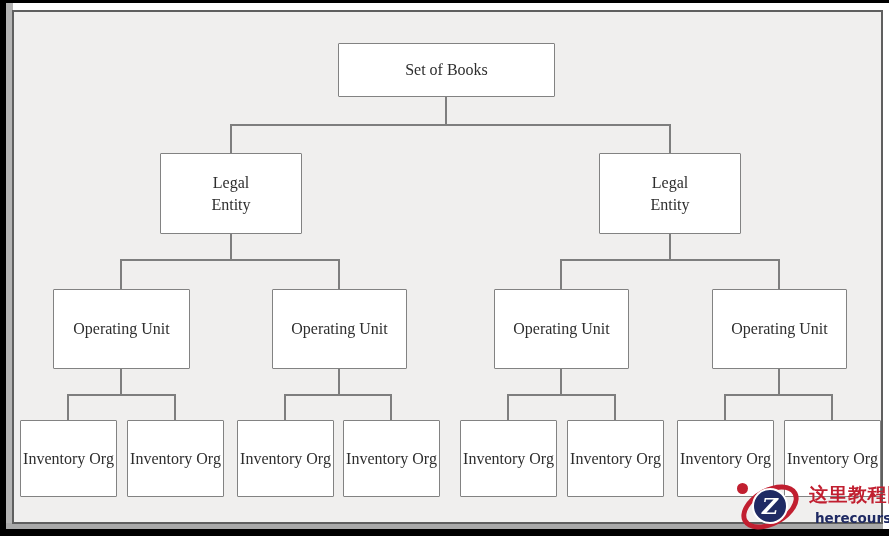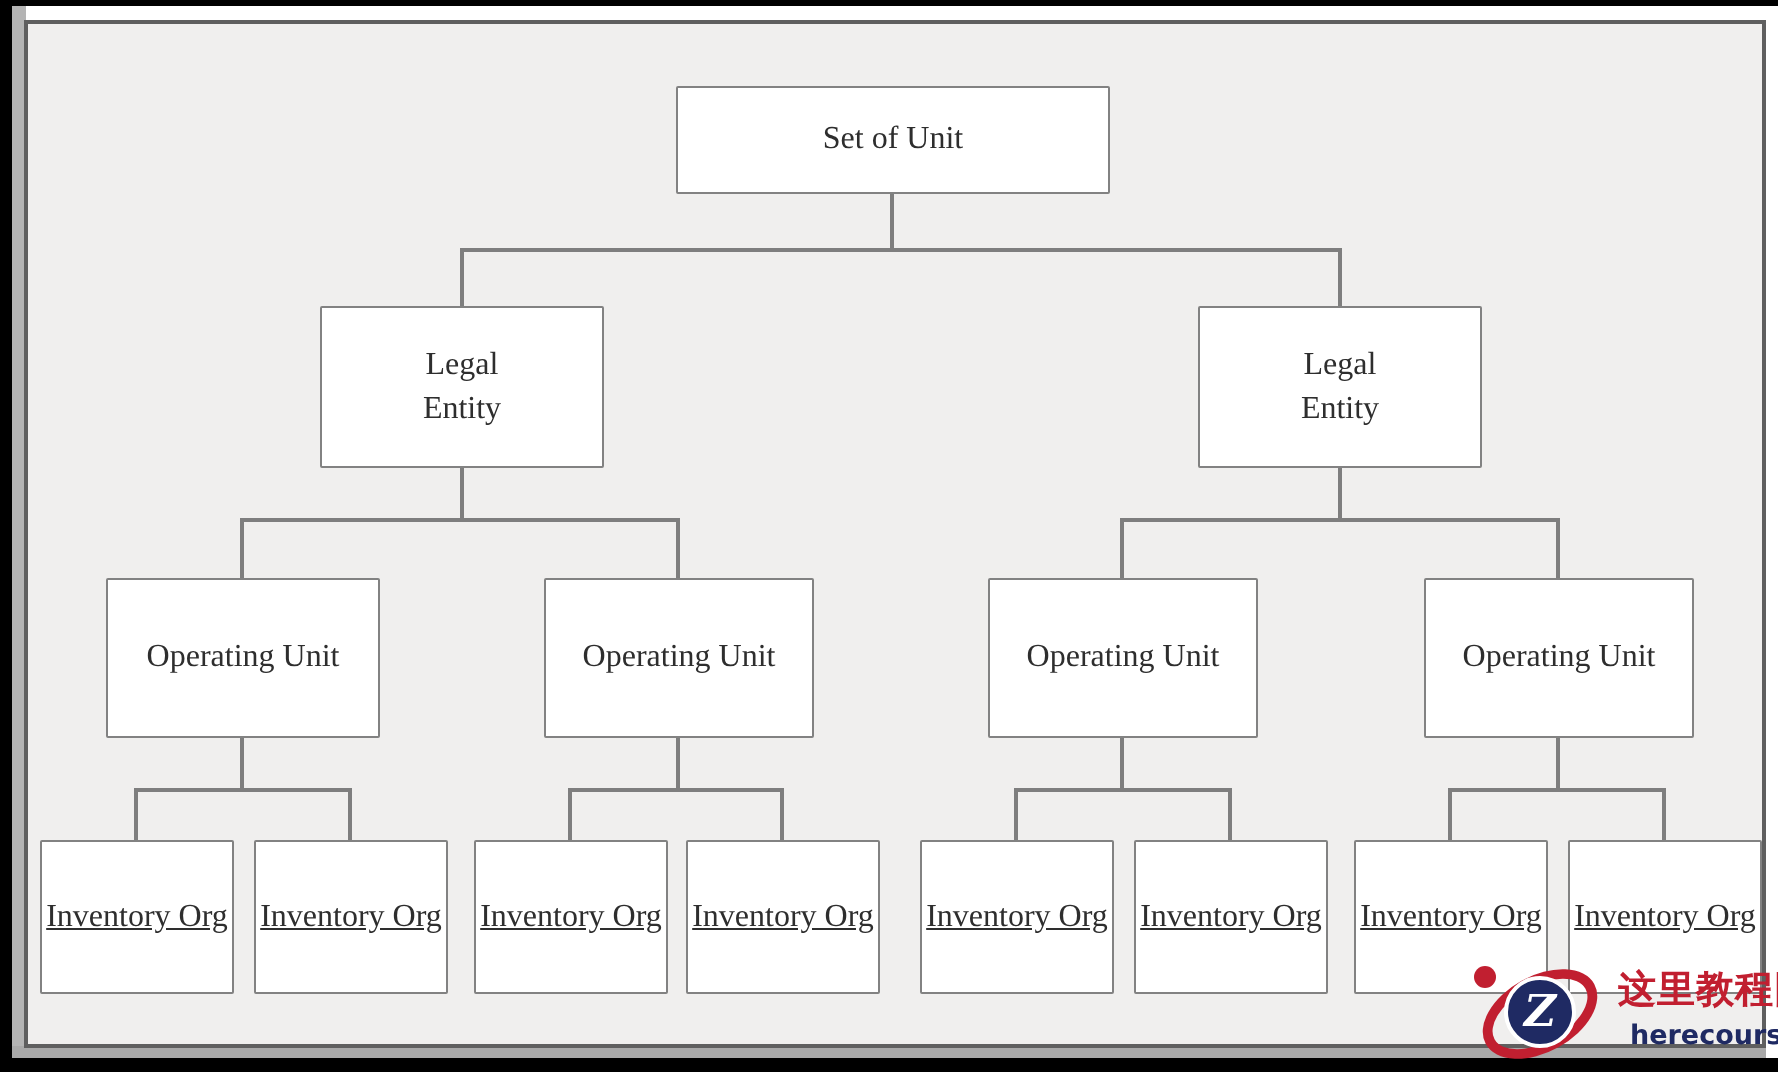--- a/index.html
+++ b/index.html
@@ -22,21 +22,21 @@
   #diagram{position:absolute;left:0;top:0;width:889px;height:536px;}
   .line{position:absolute;background:#7e7e7e;}
   .node{
     position:absolute;background:#ffffff;border:1.5px solid #828282;
     box-sizing:border-box;display:flex;align-items:center;justify-content:center;
     text-align:center;color:#2e2e2e;font-size:16px;line-height:1.35;border-radius:1px;
   }
   .node span{display:inline-block;}
   .n-le span{max-width:70px;}
   .n-ou span{max-width:100px;}
-  .n-io span{max-width:92px;text-decoration:underline;}
+  .n-io span{max-width:92px;}
   
   .watermark{position:absolute;right:0;bottom:0;width:152px;height:60px;}
   .orbit{
     position:absolute;left:2px;top:12px;width:62px;height:38px;
     border:5px solid #c11f30;border-radius:50%;
     transform:rotate(-29deg);box-sizing:border-box;
   }
   .orbit-dot{
     position:absolute;left:0px;top:7px;width:11px;height:11px;
     border-radius:50%;background:#c11f30;
@@ -92,21 +92,21 @@
     <div class="line" style="left: 338px; top: 259px; width: 2px; height: 30px;"></div>
     <div class="line" style="left: 120px; top: 259px; width: 2px; height: 30px;"></div>
     <div class="line" style="left: 120px; top: 259px; width: 220px; height: 2px;"></div>
     <div class="line" style="left: 230px; top: 234px; width: 2px; height: 25px;"></div>
     <div class="line" style="left: 669px; top: 124px; width: 2px; height: 29px;"></div>
     <div class="line" style="left: 230px; top: 124px; width: 2px; height: 29px;"></div>
     <div class="line" style="left: 230px; top: 124px; width: 441px; height: 2px;"></div>
     <div class="line" style="left: 445px; top: 97px; width: 2px; height: 27px;"></div>
 
   <div class="node n-root" style="left:338px;top:43px;width:217px;height:54px">
-    <span>Set of Unit</span>
+    <span>Set of Books</span>
   </div>
 
   <div class="node n-le" style="left:160px;top:153px;width:142px;height:81px">
     <span>Legal Entity</span>
   </div>
   <div class="node n-le" style="left:599px;top:153px;width:142px;height:81px">
     <span>Legal Entity</span>
   </div>
 
   <div class="node n-ou" style="left:53px;top:289px;width:137px;height:80px">

